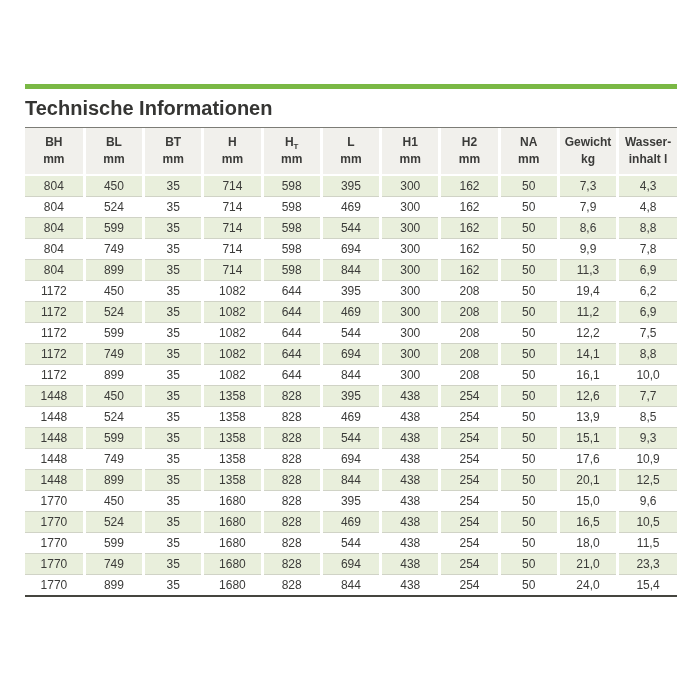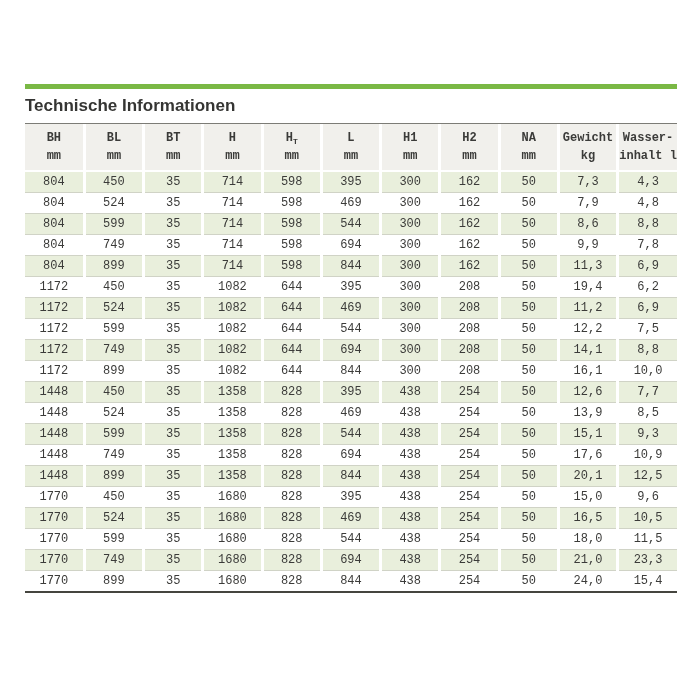--- a/index.html
+++ b/index.html
@@ -24,30 +24,29 @@
     position: absolute;
     left: 25px;
     top: 84px;
     width: 652px;
   }
   .top-rule {
     height: 5px;
     background: #7ab845;
   }
   .title {
-    font-size: 17px;
+    font-size: 20px;
     font-weight: bold;
     color: #353533;
     margin: 7px 0 7px 0;
     line-height: 1.2;
   }
   .table-wrap {
     border-top: 1px solid #7c7c76;
     border-bottom: 2px solid #45453f;
-    font-family: Liberation Mono, monospace;
   }
   table {
     width: 100%;
     border-collapse: collapse;
     table-layout: fixed;
   }
   th, td {
     text-align: center;
     border-left: 3px solid #ffffff;
     border-right: 3px solid #ffffff;

